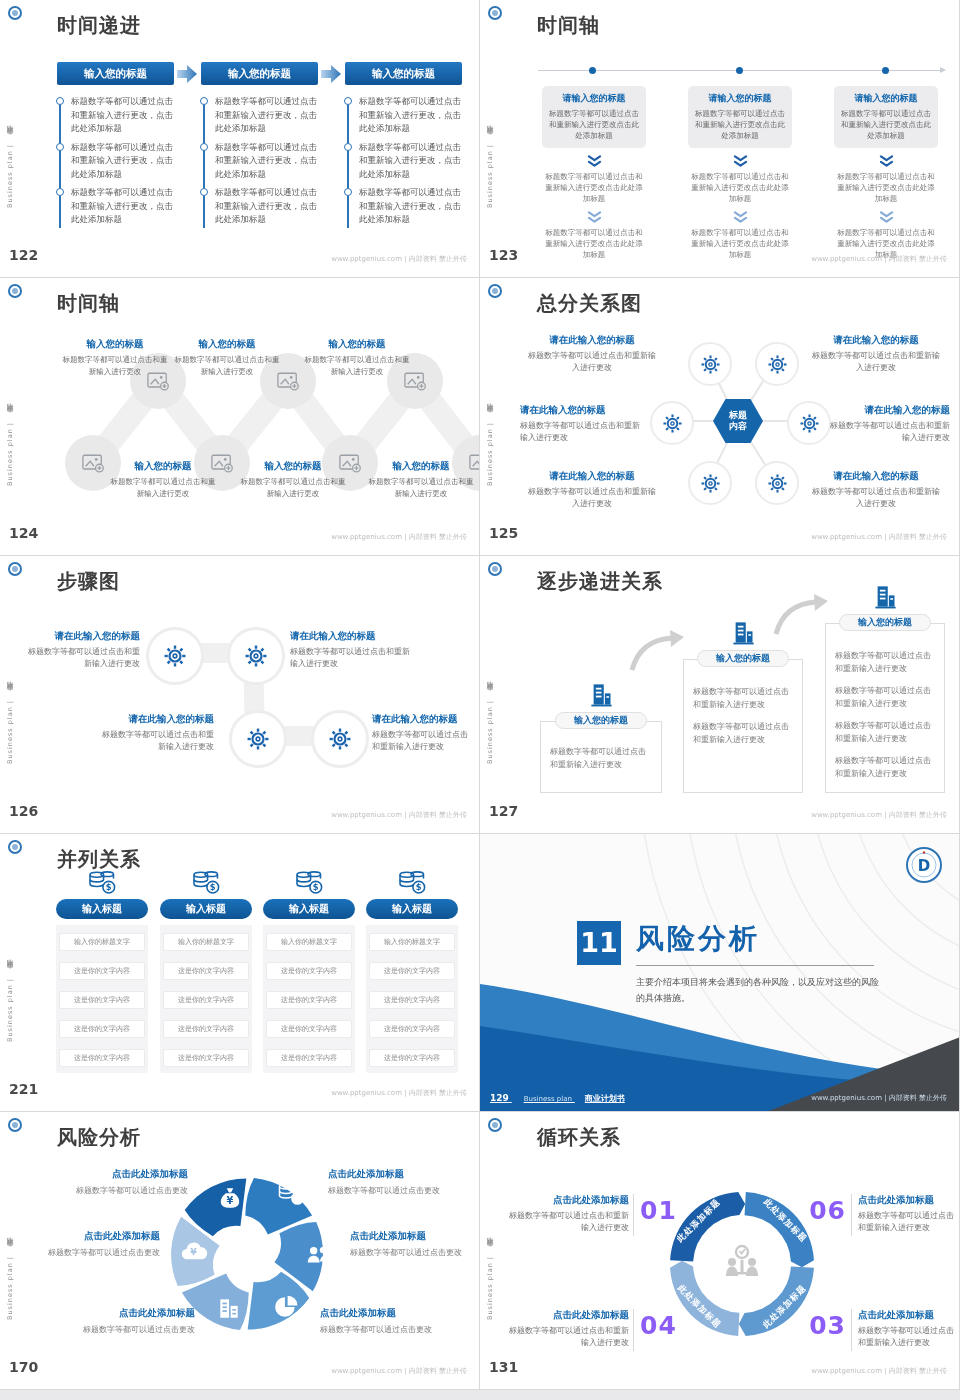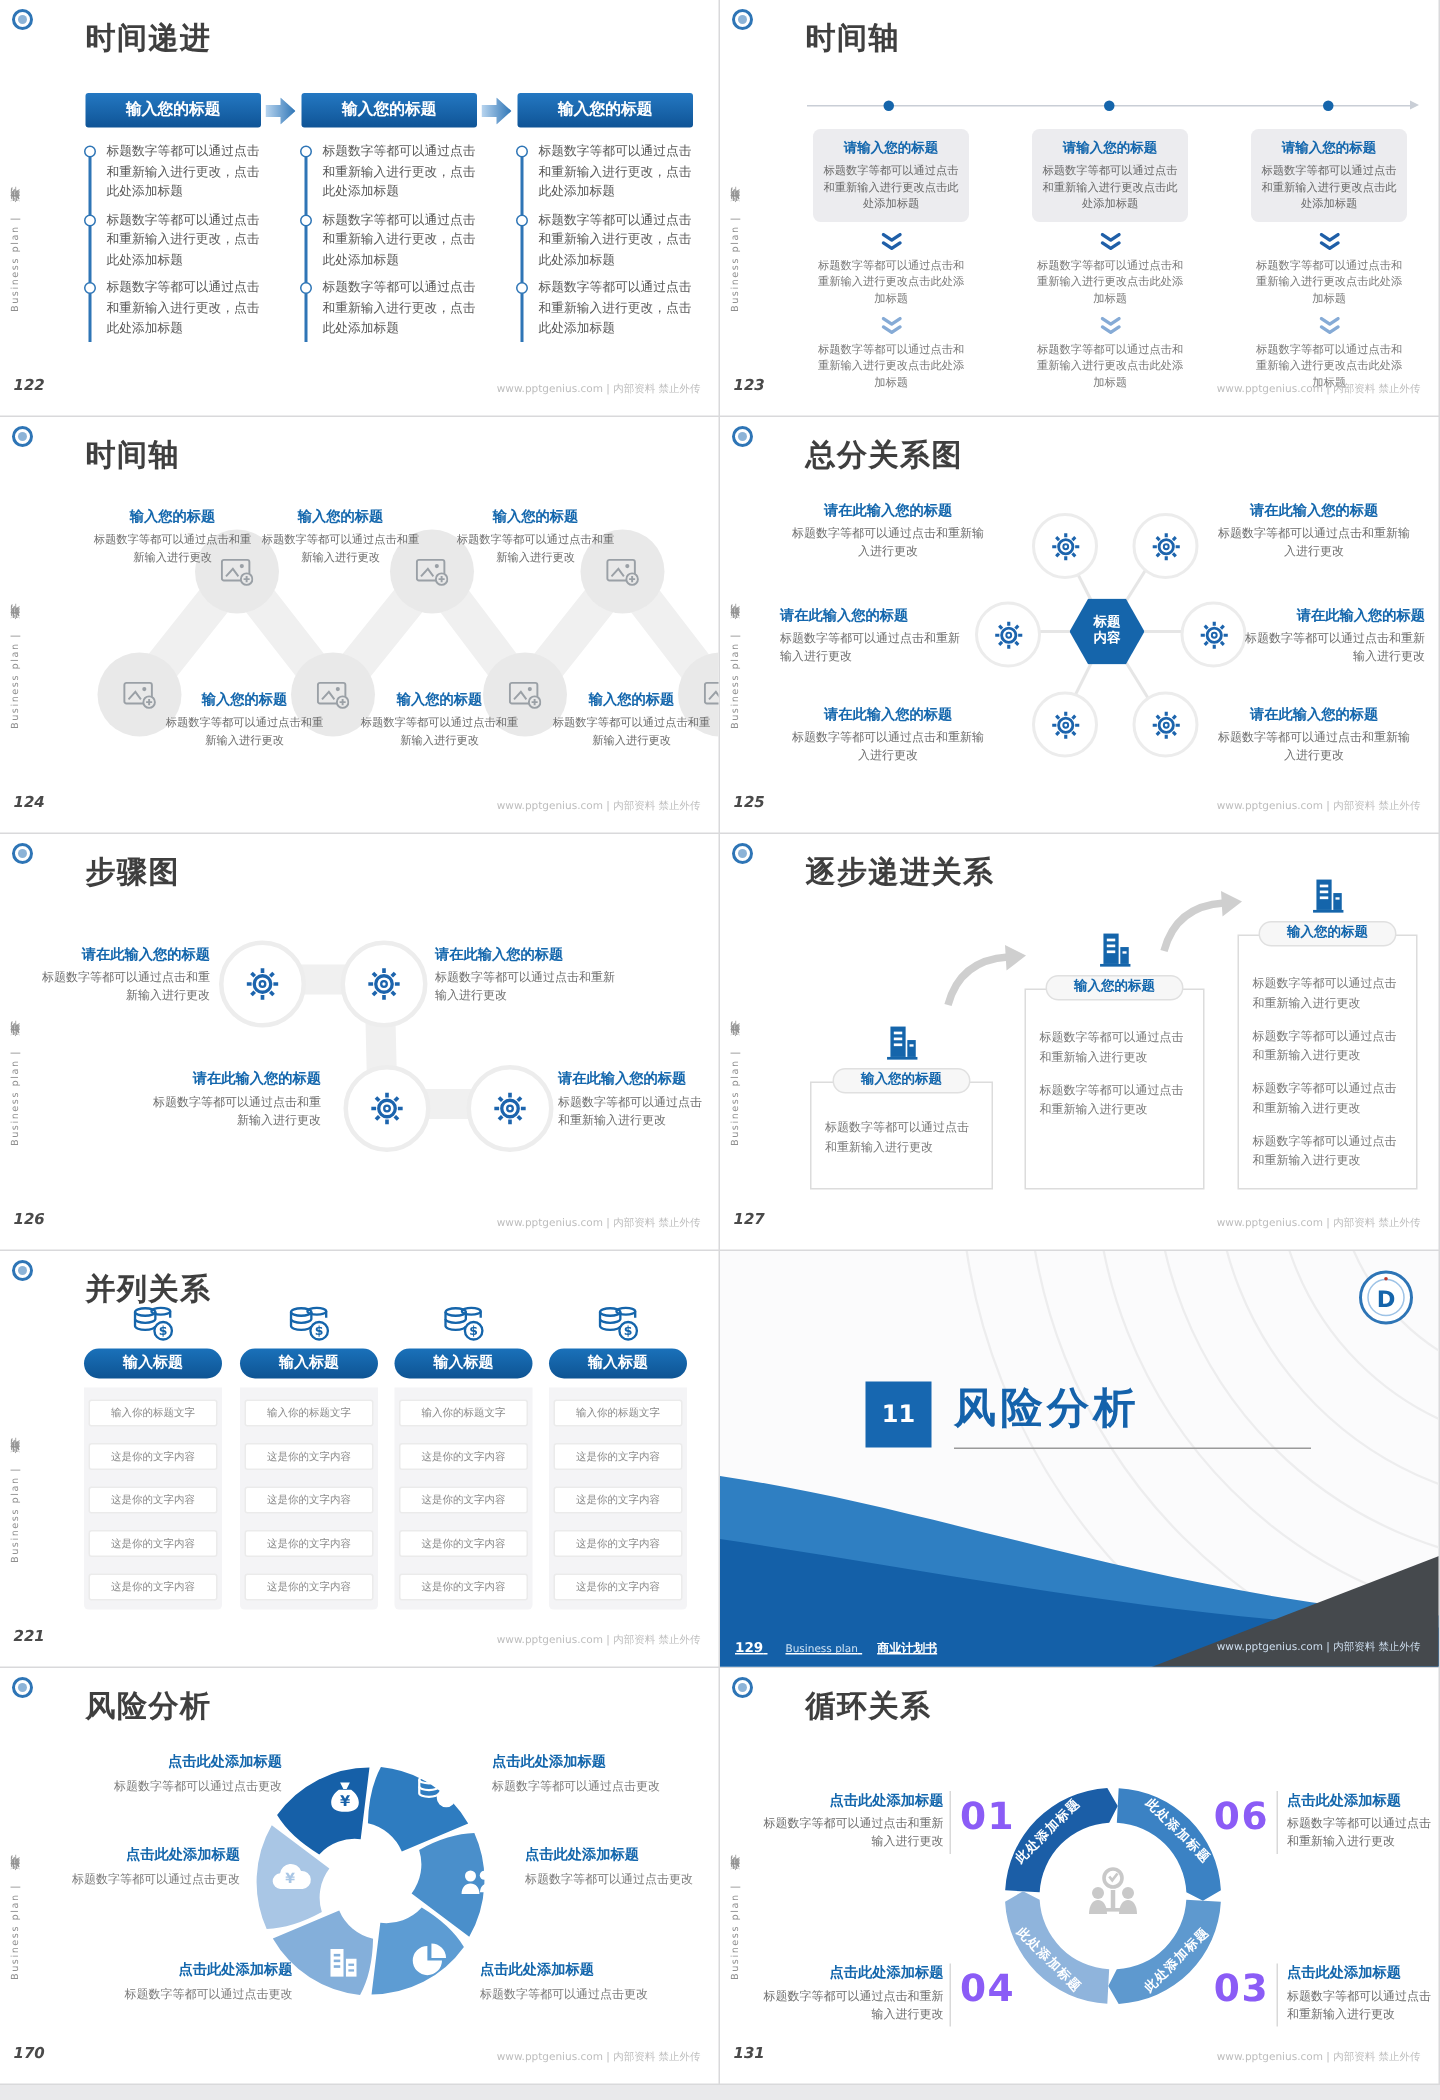--- a/index.html
+++ b/index.html
@@ -7,21 +7,21 @@
   .grid{display:grid;grid-template-columns:480px 480px;grid-auto-rows:278px;}
   .slide{position:relative;width:480px;height:278px;background:#fff;overflow:hidden;
          border-right:1px solid #d9d9db;border-bottom:1px solid #d9d9db;box-sizing:border-box;}
   
   .logo{position:absolute;left:8px;top:6px;width:14px;height:14px;border-radius:50%;
         border:2px solid #2e75b6;box-sizing:border-box;background:#fff;}
   .logo:after{content:"";position:absolute;left:2px;top:2px;right:2px;bottom:2px;border-radius:50%;background:#2e75b6;opacity:.55;}
   .vlabel{position:absolute;left:6px;top:88px;height:120px;writing-mode:vertical-rl;transform:rotate(180deg);
           font-size:6.5px;color:#8f8f8f;letter-spacing:1px;}
   .stitle{position:absolute;left:57px;top:12px;margin:0;font-size:20px;font-weight:600;color:#3f3f3f;letter-spacing:1px;}
-  .pgnum{position:absolute;left:9px;bottom:14px;font-size:10px;font-weight:bold;color:#4a4a4a;font-style:italic;}
+  .pgnum{position:absolute;left:9px;bottom:14px;font-size:14px;font-weight:bold;color:#4a4a4a;}
   .wm{position:absolute;right:12px;bottom:13px;font-size:7px;color:#bdbdbd;}
   .bt{font-weight:bold;color:#1467ad;}
   .gt{color:#5d5d5d;}
   .abs{position:absolute;}
   
   .hdr122{height:23px;line-height:23px;text-align:center;color:#fff;font-size:10.5px;font-weight:bold;
           background:linear-gradient(180deg,#2478c2,#0f5496);border-radius:2px;}
   .para122{position:relative;margin-left:14px;width:103px;font-size:8.5px;line-height:13.5px;color:#595959;margin-bottom:5px;}
   .node122{position:absolute;left:-15px;top:2px;width:6px;height:6px;border:1.5px solid #2e75b6;border-radius:50%;background:#fff;}
   .vline122{position:absolute;left:2px;top:5px;width:2px;background:#2e75b6;}
@@ -49,21 +49,21 @@
   .col128{position:absolute;top:36px;width:92px;}
   .pill128{height:20px;line-height:20px;border-radius:10px;text-align:center;color:#fff;font-size:10px;font-weight:bold;
            background:linear-gradient(180deg,#1a71ba,#0e5493);margin-top:4px;}
   .band128{background:#f4f4f6;margin-top:6px;padding:8px 3px 6px;border-radius:0 0 3px 3px;}
   .row128{background:#fff;border:1px solid #ebebeb;border-radius:2px;height:16px;line-height:16px;
           font-size:7px;color:#8a8a8a;text-align:center;margin-bottom:11px;}
   .row128:last-child{margin-bottom:0;}
   
   .s129{background:#fbfbfc;}
   .num129{position:absolute;left:97px;top:87px;width:44px;height:44px;background:#1767b0;color:#fff;
-          font-size:16px;font-weight:bold;text-align:center;line-height:44px;}
+          font-size:27px;font-weight:bold;text-align:center;line-height:44px;}
   .t129{position:absolute;left:156px;top:86px;font-size:28px;font-weight:bold;color:#1462ab;letter-spacing:3px;}
   .hr129{position:absolute;left:156px;top:131px;width:238px;height:1px;background:#9a9a9a;}
   .d129{position:absolute;left:156px;top:141px;width:244px;font-size:9px;line-height:15.5px;color:#555;}
   .f129{position:absolute;left:10px;bottom:7px;color:#fff;font-size:9px;text-decoration:underline;}
   .wm129{position:absolute;right:12px;bottom:8px;font-size:7px;color:#cfdff0;}
   
   .tb130 .bt{font-size:9.5px;margin-bottom:4px;}
   .tb130 .gt{font-size:8px;color:#7a7a7a;}
   .num131{position:absolute;width:44px;font-size:25px;font-weight:bold;color:#8b5cf6;letter-spacing:1px;}
   .sep131{position:absolute;width:1px;height:42px;background:#d9d9d9;}
@@ -565,20 +565,21 @@
           <circle cx="560" cy="-60" r="355"></circle>
         <circle cx="560" cy="-60" r="400"></circle>
       </g>
       <path d="M0,150 C150,172 300,232 480,243 L480,278 L0,278 Z" fill="#2f7fc2"></path>
       <path d="M0,192 C160,216 330,251 480,251 L480,278 L0,278 Z" fill="#1460a8"></path>
       <path d="M286,278 L480,203 L480,278 Z" fill="#45494d"></path>
     </svg>
     <div class="num129">11</div>
     <div class="t129">风险分析</div>
     <div class="hr129"></div>
+    <div class="d129">主要介绍本项目将来会遇到的各种风险，以及应对这些的风险的具体措施。</div>
     <svg class="abs" style="right:16px;top:12px;" width="38" height="38">
       <circle cx="19" cy="19" r="17" fill="#fff" stroke="#2e75b6" stroke-width="2"></circle>
       <circle cx="19" cy="19" r="12" fill="none" stroke="#9ec3e6" stroke-width="1"></circle>
       <text x="19" y="25" text-anchor="middle" font-size="15" font-weight="bold" fill="#1565ab">D</text>
       <circle cx="19" cy="6.5" r="1.2" fill="#c0392b"></circle>
     </svg>
     <div class="f129">
       <span style="font-weight:bold;">129</span>
       <span style="font-size:7px;color:#cfe3f5;margin-left:12px;">Business plan</span>
       <span style="font-size:8px;font-weight:bold;margin-left:10px;">商业计划书</span>

